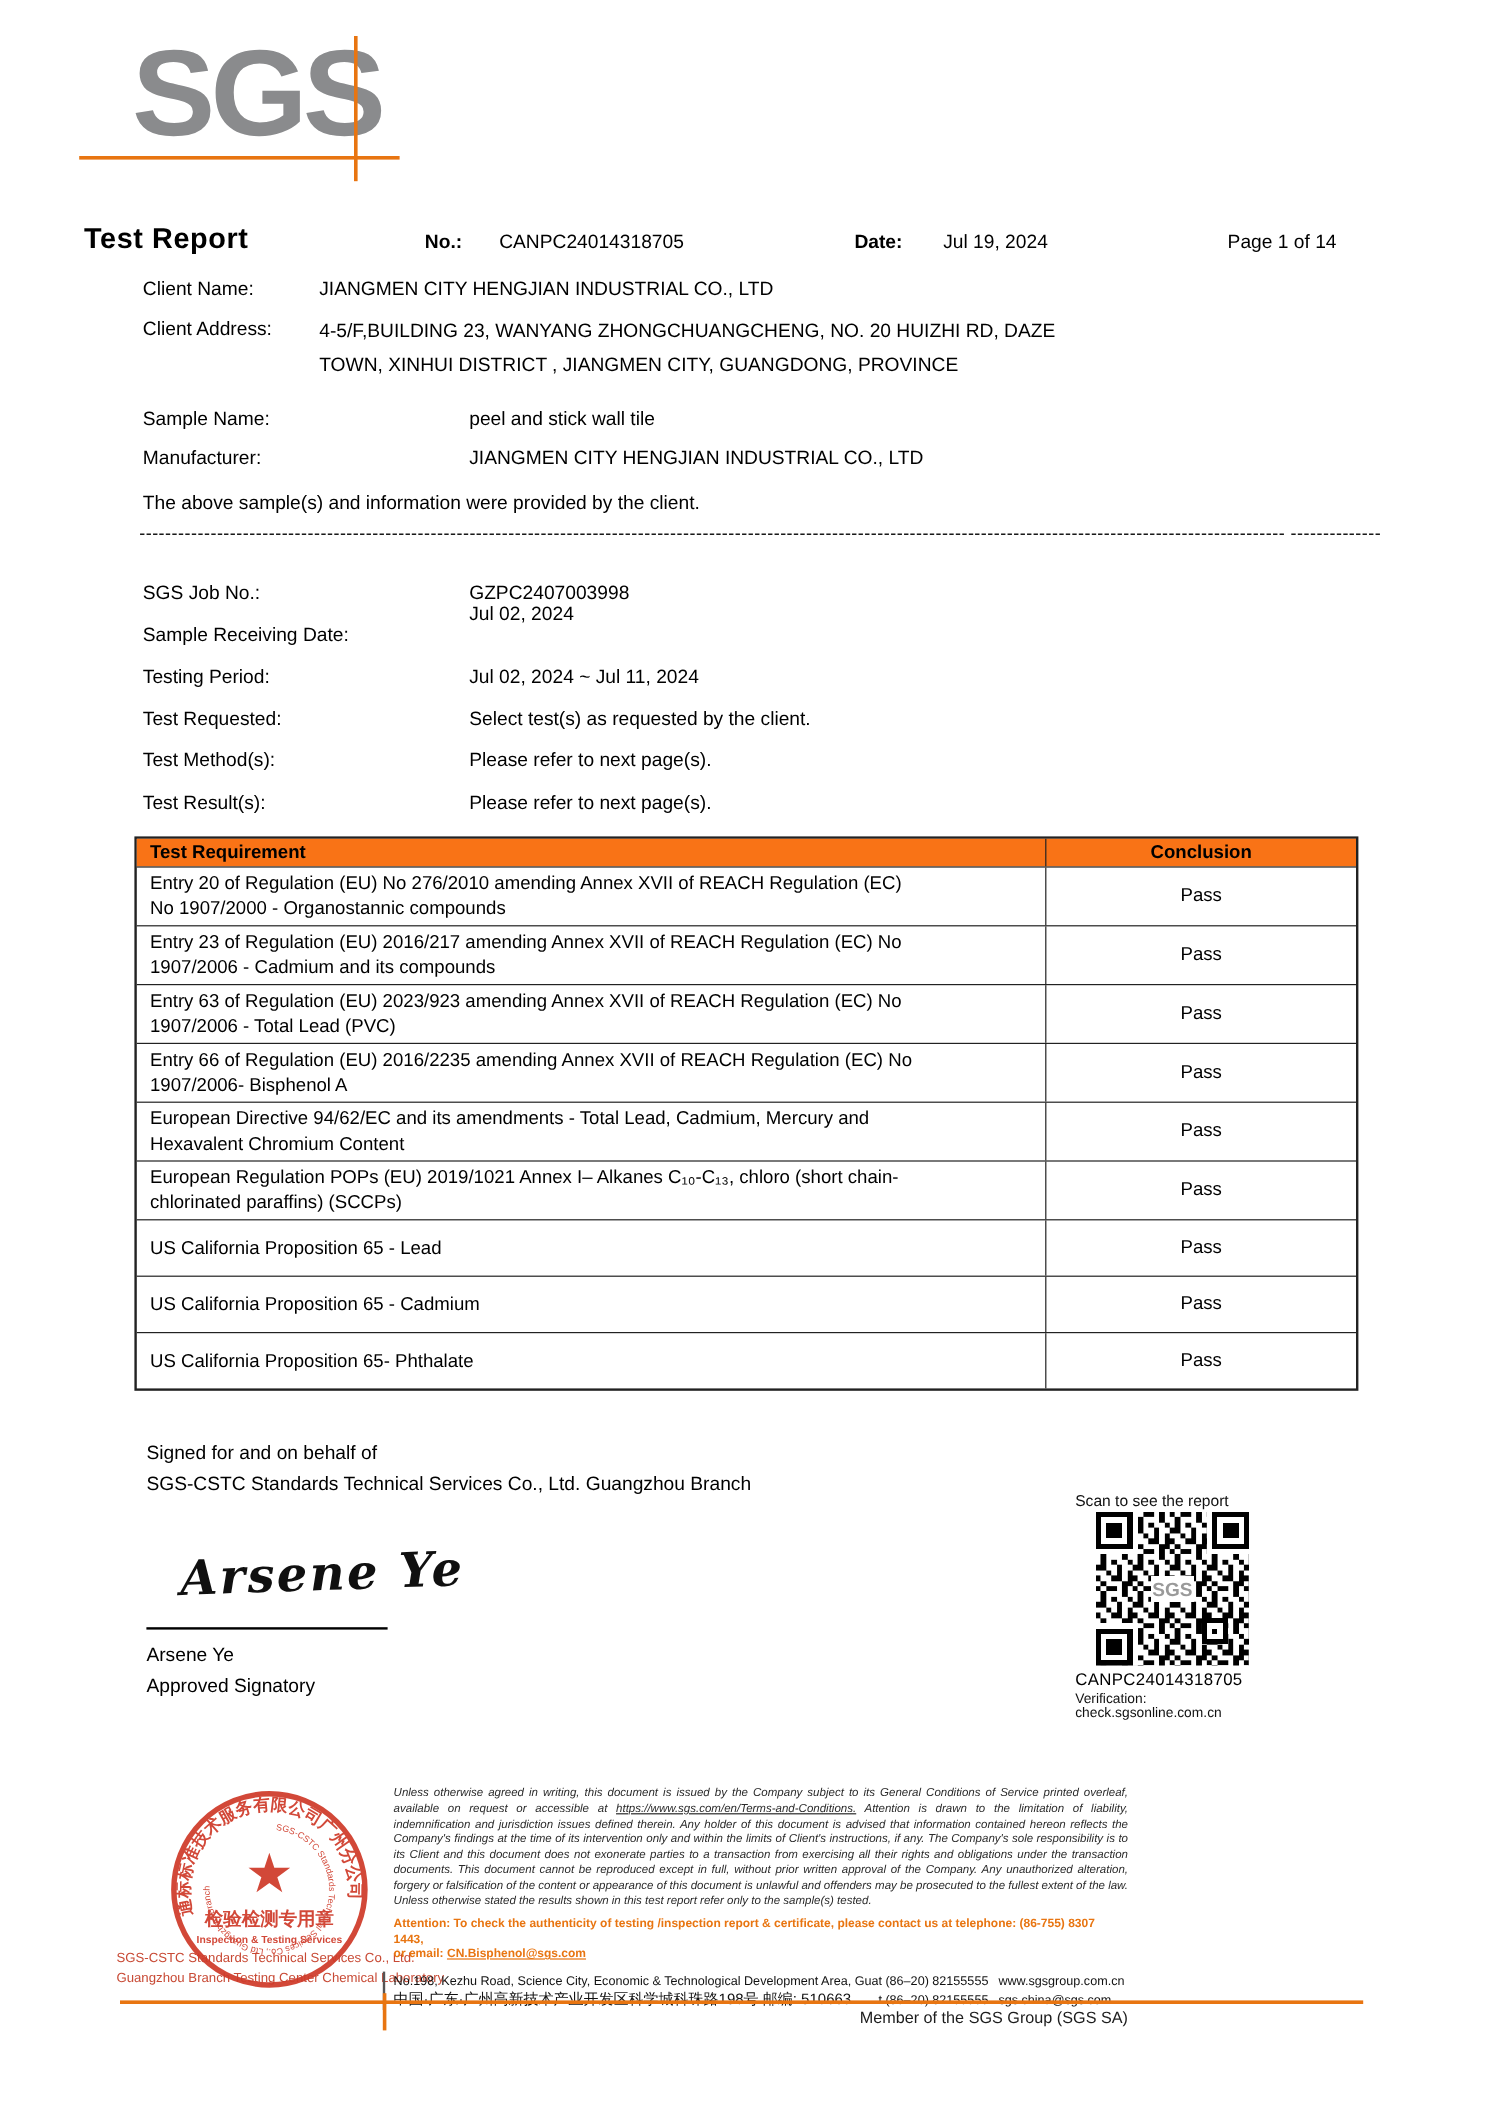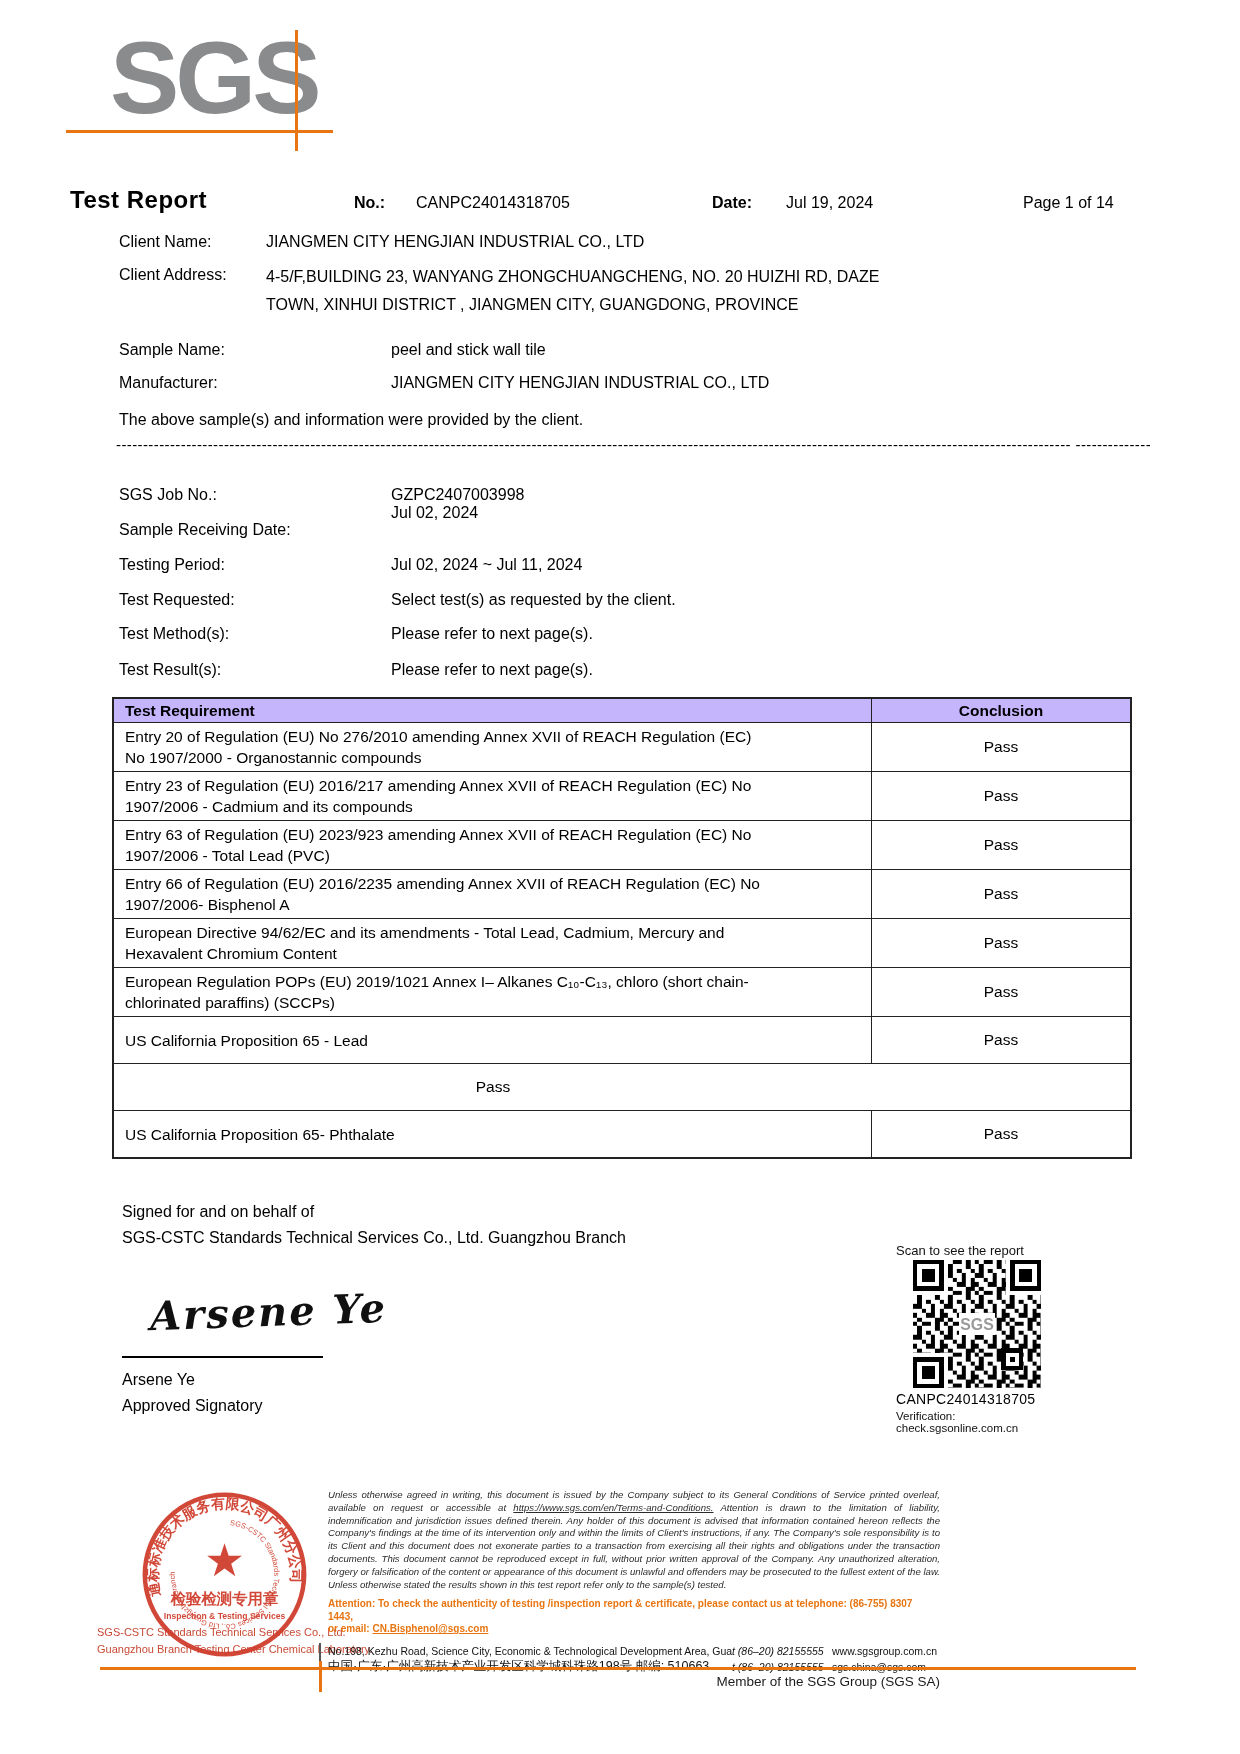--- a/index.html
+++ b/index.html
@@ -24,21 +24,21 @@
   .val2 { position:absolute; left:266px; font-size:16px; }
   .addr-val { width:640px; white-space:normal; line-height:28px; }
   .note { position:absolute; left:119px; font-size:16px; }
   .dashes { position:absolute; left:116px; top:436px; width:1034px; overflow:hidden;
             white-space:nowrap; font-size:15px; letter-spacing:0.4px; color:#000; }
 
   
   .rtable { position:absolute; left:112px; top:697px; width:1020px; border:2px solid #222; }
   .trow { display:grid; grid-template-columns:758px 1fr; border-top:1px solid #222; }
   .trow:first-child { border-top:none; }
-  .thead { background:#c4b5fd; height:23px; font-weight:bold; }
+  .thead { background:#f97316; height:23px; font-weight:bold; }
   .cell-req { padding-left:11px; padding-right:12px; display:flex; align-items:center; border-right:1px solid #222; font-size:15.5px; line-height:21px; }
   .cell-req span { display:block; max-width:648px; }
   .cell-con { display:flex; align-items:center; justify-content:center; font-size:15.5px; }
   .h2 { height:49px; } .h1 { height:47px; }
 
   
   .signed-1 { position:absolute; left:122px; top:1203px; font-size:16px; }
   .signed-2 { position:absolute; left:122px; top:1229px; font-size:16px; }
   .handwriting { position:absolute; left:150px; top:1288px; font-family:"DejaVu Serif",serif;
                  font-style:italic; font-weight:bold; font-size:40px; letter-spacing:2px;
@@ -62,21 +62,21 @@
   
   .footer-text { position:absolute; left:328px; top:1489px; width:612px; }
   .terms { font-size:9.6px; line-height:12.8px; color:#2b2b2b; text-align:justify;font-style:italic; }
   .terms .url { text-decoration:underline; }
   .attention { margin-top:7px; font-size:10px; line-height:12.5px; font-weight:bold; color:#e87511; }
   .attention .email { text-decoration:underline; }
   .addr-rows { margin-top:7px; border-left:2px solid #555; padding-left:7px; margin-left:-9px; }
   .addr-row { display:flex; align-items:center; height:16px; font-size:10.5px; color:#111; }
   .addr-row .a-text { flex:1; white-space:nowrap; overflow:hidden; }
   .addr-row .a-cn { font-size:12.5px; }
-  .addr-row .a-phone { width:100px; white-space:nowrap;font-style:italic; }
+  .addr-row .a-phone { width:100px; white-space:nowrap; }
   .addr-row .a-web { width:108px; text-align:left; white-space:nowrap; }
   .orange-rule { position:absolute; left:100px; top:1667px; width:1036px; height:3px; background:#e87511; }
   .orange-tick { position:absolute; left:319px; top:1661px; width:3px; height:31px; background:#e87511; }
   .member { position:absolute; left:700px; top:1674px; width:240px; text-align:right; font-size:13.5px; color:#1c1c1c; }
 </style>
 </head>
 <body>
 
 <div class="page">
 
@@ -177,20 +177,23 @@
         </div>
       <div class="cell-con">Pass</div>
     </div>
     <div class="trow h1">
       <div class="cell-req">
           <span>US California Proposition 65 - Lead</span>
         </div>
       <div class="cell-con">Pass</div>
     </div>
     <div class="trow h1">
+      <div class="cell-req">
+          <span>US California Proposition 65 - Cadmium</span>
+        </div>
       <div class="cell-con">Pass</div>
     </div>
     <div class="trow h1">
       <div class="cell-req">
           <span>US California Proposition 65- Phthalate</span>
         </div>
       <div class="cell-con">Pass</div>
     </div>
   </div>
 

